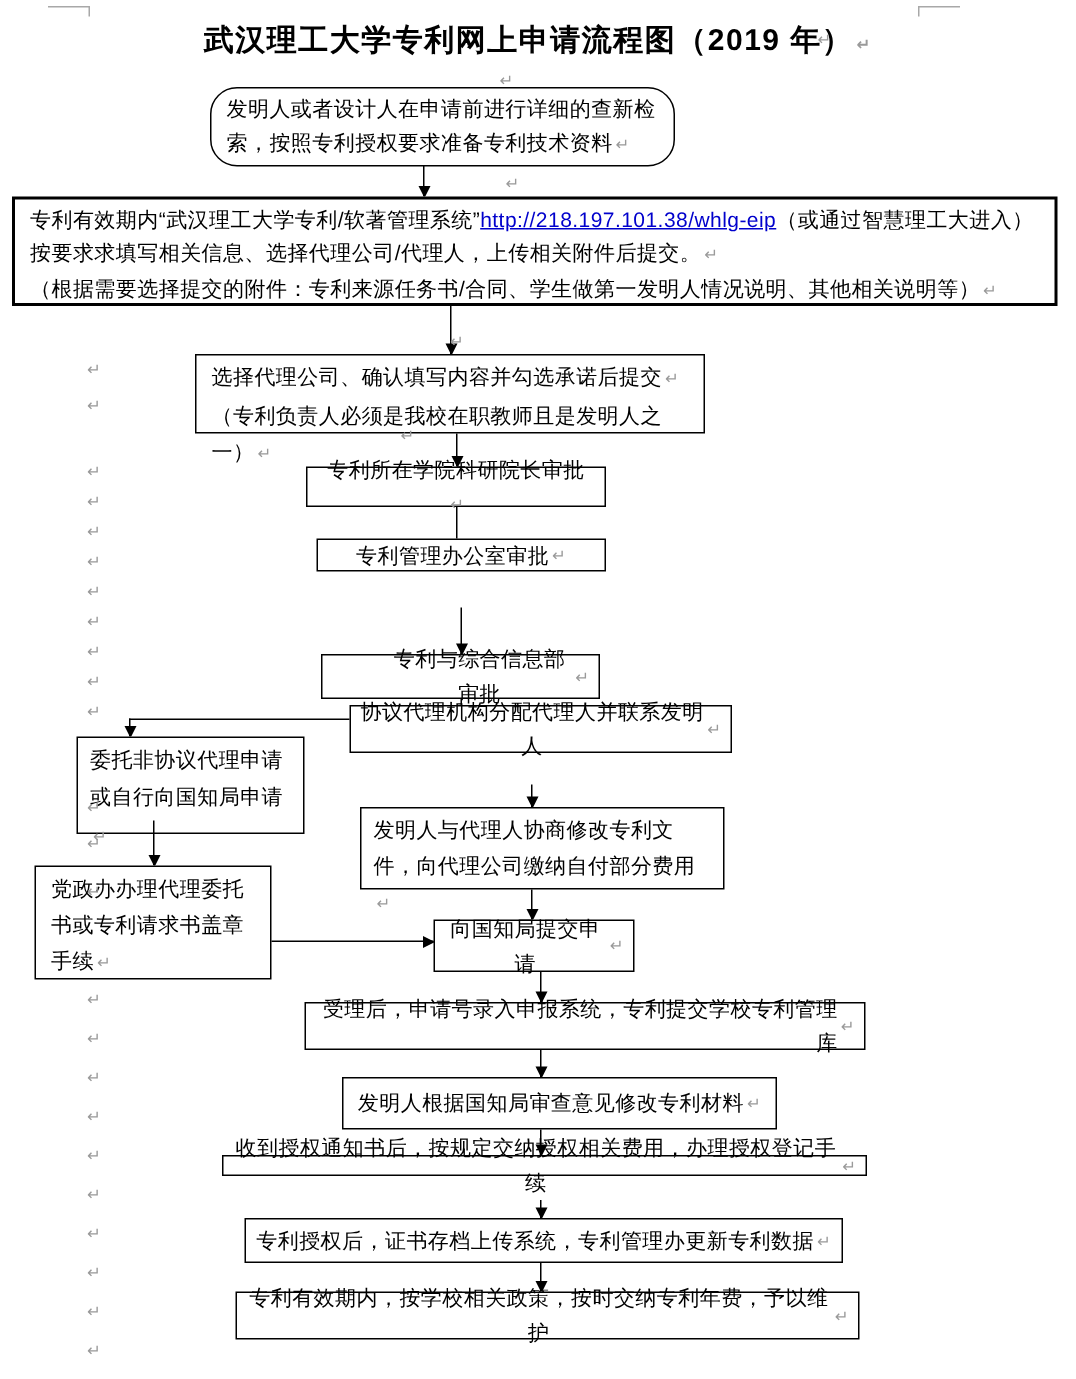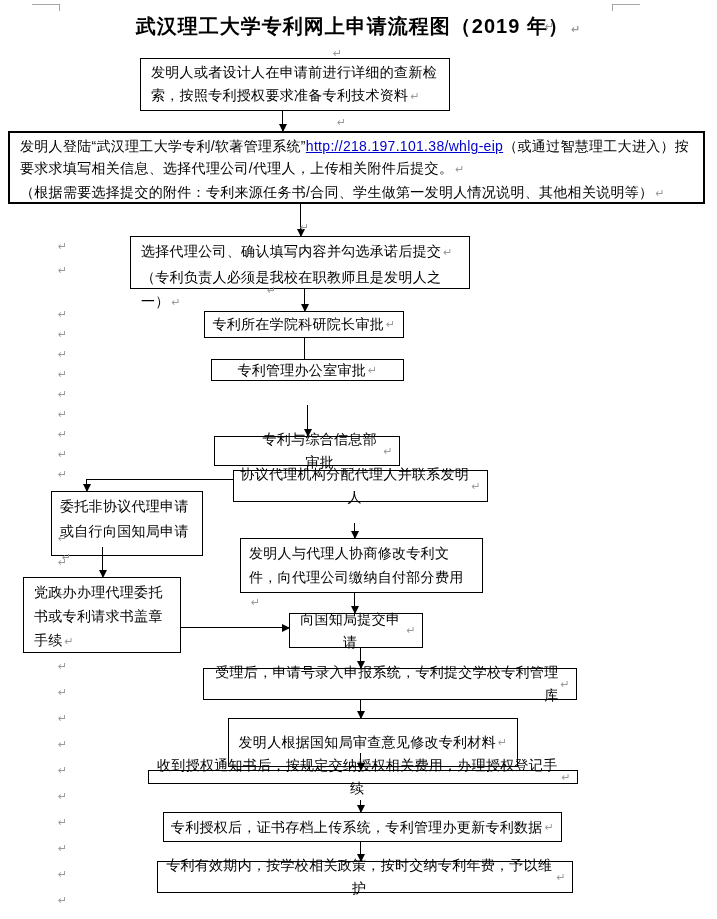--- a/index.html
+++ b/index.html
@@ -51,38 +51,38 @@
 </head>
 <body>
 
 <div id="page">
 
   <div class="corner tl"></div>
   <div class="corner tr"></div>
 
   <div class="page-title"><span>武汉理工大学专利网上申请流程图（2019 年）</span><span class="rm">↵</span></div>
 
-  <div class="box" style="left:140px;top:58px;width:310px;height:53px;">
+  <div class="box" style="left:140px;top:58px;width:310px;height:53px;border-radius:18px;">
     <span>发明人或者设计人在申请前进行详细的查新检索，按照专利授权要求准备专利技术资料</span><span class="rm">↵</span>
   </div>
   <div class="av" style="left:282px;top:110px;height:21px;"></div>
 
   <div class="box thick" style="left:8px;top:131px;width:697px;height:73px;line-height:22px;padding:2px 10px;">
-    <div class="para"><span>发明人登陆“武汉理工大学专利/软著管理系统”</span><a class="link">http://218.197.101.38/whlg-eip</a><span>（或通过智慧理工大进入）按要求求填写相关信息、选择代理公司/代理人，上传相关附件后提交。</span><span class="rm">↵</span></div>
+    <div class="para"><span>专利有效期内“武汉理工大学专利/软著管理系统”</span><a class="link">http://218.197.101.38/whlg-eip</a><span>（或通过智慧理工大进入）按要求求填写相关信息、选择代理公司/代理人，上传相关附件后提交。</span><span class="rm">↵</span></div>
     <div class="para"><span>（根据需要选择提交的附件：专利来源任务书/合同、学生做第一发明人情况说明、其他相关说明等）</span><span class="rm">↵</span></div>
   </div>
   <div class="av" style="left:300px;top:204px;height:32px;"></div>
 
   <div class="box" style="left:130px;top:236px;width:340px;height:53px;line-height:24px;">
     <div class="para"><span>选择代理公司、确认填写内容并勾选承诺后提交</span><span class="rm">↵</span></div>
     <div class="para"><span>（专利负责人必须是我校在职教师且是发明人之一）</span><span class="rm">↵</span></div>
   </div>
   <div class="av" style="left:304px;top:289px;height:22px;"></div>
 
-  <div class="box center" style="left:204px;top:311px;width:200px;height:27px;">
+  <div class="box center" style="left:204px;top:311px;width:200px;height:27px;flex-direction:column;">
     <span>专利所在学院科研院长审批</span>
       <span class="rm">↵</span>
   </div>
   <div class="av" style="left:304px;top:338px;height:32px;"></div>
 
   <div class="box center" style="left:211px;top:359px;width:193px;height:22px;">
     <span>专利管理办公室审批</span>
       <span class="rm">↵</span>
   </div>
   <div class="av" style="left:307px;top:405px;height:31px;"></div>
@@ -121,21 +121,21 @@
   </div>
   <div class="ah" style="left:181px;top:627px;width:108px;"></div>
   <div class="av" style="left:360px;top:648px;height:20px;"></div>
 
   <div class="box center" style="left:203px;top:668px;width:374px;height:32px;text-align:right;">
     <span>受理后，申请号录入申报系统，专利提交学校专利管理库</span>
       <span class="rm">↵</span>
   </div>
   <div class="av" style="left:360px;top:700px;height:18px;"></div>
 
-  <div class="box center" style="left:228px;top:718px;width:290px;height:49px;">
+  <div class="box center" style="left:228px;top:718px;width:290px;height:35px;">
     <span>发明人根据国知局审查意见修改专利材料</span>
       <span class="rm">↵</span>
   </div>
   <div class="av" style="left:360px;top:753px;height:17px;"></div>
 
   <div class="box center" style="left:148px;top:770px;width:430px;height:14px;">
     <span>收到授权通知书后，按规定交纳授权相关费用，办理授权登记手续</span>
       <span class="rm">↵</span>
   </div>
   <div class="av" style="left:360px;top:800px;height:12px;"></div>

